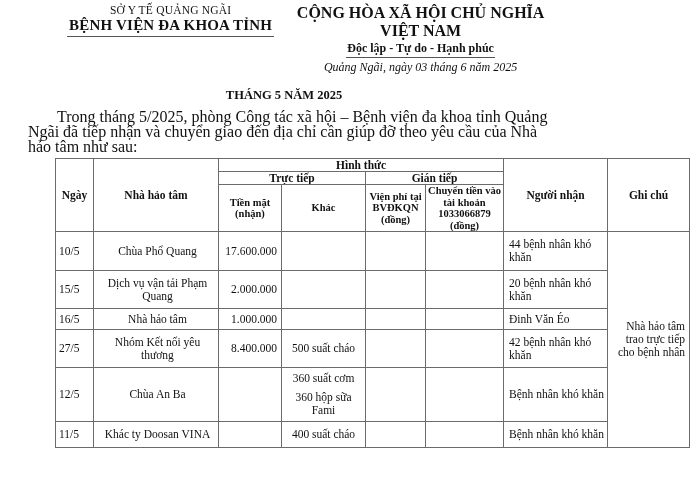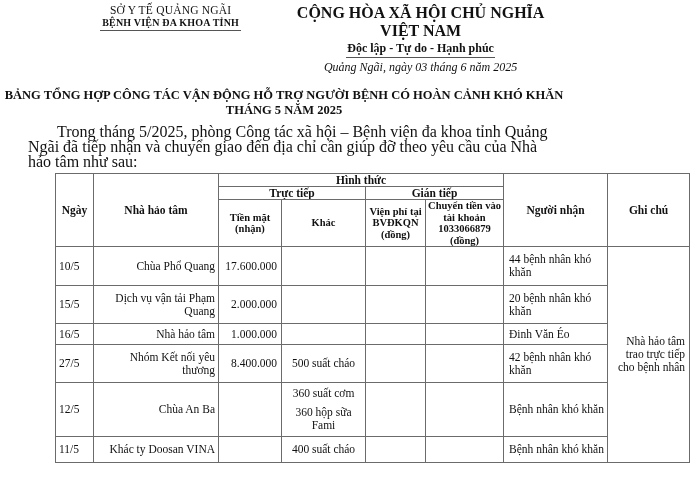--- a/index.html
+++ b/index.html
@@ -8,21 +8,21 @@
     font-family: "Liberation Serif", "DejaVu Serif", serif;
     color: #111111;
   }
   .page { width: 568px; height: 494px; padding-top: 4px; position: relative; }
 
   
   .nat-header { display: flex; width: 100%; }
   .nh-left { width: 292px; margin-left: 54px; text-align: center; }
   .nh-right { width: 334px; margin-left: auto; margin-right: 14px; text-align: center; }
   .nh-org1 { font-size: 11.5px; letter-spacing: .2px; }
-  .nh-org2 { font-size: 10px; font-weight: bold; letter-spacing: .2px; margin-top: 1px; }
+  .nh-org2 { font-size: 15px; font-weight: bold; letter-spacing: .2px; margin-top: 1px; }
   .nh-org2 .u { display: inline-block; border-bottom: 1px solid #555; padding: 0 2px 2px 2px; }
   .nh-motto1 { font-size: 16px; font-weight: bold; }
   .nh-motto2 { font-size: 12px; font-weight: bold; margin-top: 1px; }
   .nh-motto2 .u { display: inline-block; border-bottom: 1px solid #555; padding: 0 1px 1px 1px; }
   .nh-place { font-size: 12px; font-style: italic; margin-top: 2px; }
 
   
   .doc-title { text-align: center; margin-top: 13px; font-weight: bold; font-size: 12.5px; line-height: 15px; }
 
   
@@ -47,21 +47,21 @@
     font-family: Liberation Serif, serif;
   }
   th { font-weight: bold; font-size: 11.5px; line-height: 12px; text-align: center; padding: 0 1px; }
   th.subhead { font-size: 10.5px; line-height: 11.5px; }
   tr.hrow1 { height: 12px; }
   tr.hrow2 { height: 13px; }
   tr.hrow3 { height: 46px; }
 
   td { font-size: 11.5px; line-height: 13px; padding: 1px 3px; }
   td.c-date { }
-  td.c-donor { text-align: right; padding-left: 6px; }
+  td.c-donor { text-align: center; padding-left: 6px; }
   td.c-cash { text-align: right; padding-right: 4px; }
   td.c-other { text-align: center; padding: 1px 2px; }
   td.c-other .oline + .oline { margin-top: 6px; }
   td.c-fee, td.c-transfer { text-align: center; }
   td.c-recipient { text-align: left; padding-left: 5px; }
   td.c-note { text-align: right; padding: 1px 4px; }
 
   tr.r1 { height: 39px; }
   tr.r2 { height: 38px; }
   tr.r3 { height: 21px; }
@@ -80,21 +80,20 @@
       <div class="nh-org2"><span class="u">BỆNH VIỆN ĐA KHOA TỈNH</span></div>
     </div>
     <div class="nh-right">
       <div class="nh-motto1">CỘNG HÒA XÃ HỘI CHỦ NGHĨA VIỆT NAM</div>
       <div class="nh-motto2"><span class="u">Độc lập - Tự do - Hạnh phúc</span></div>
       <div class="nh-place">Quảng Ngãi, ngày 03 tháng 6 năm 2025</div>
     </div>
   </div>
 
   <div class="doc-title">
-    <div>BẢNG TỔNG HỢP CÔNG TÁC VẬN ĐỘNG HỖ TRỢ NGƯỜI BỆNH CÓ HOÀN CẢNH KHÓ KHĂN</div>
     <div>THÁNG 5 NĂM 2025</div>
   </div>
 
   <p class="intro">Trong tháng 5/2025, phòng Công tác xã hội – Bệnh viện đa khoa tỉnh Quảng Ngãi đã tiếp nhận và chuyển giao đến địa chỉ cần giúp đỡ theo yêu cầu của Nhà hảo tâm như sau:</p>
 
   <table class="report">
     <colgroup>
       <col style="width:38px">
         <col style="width:125px">
         <col style="width:63px">

